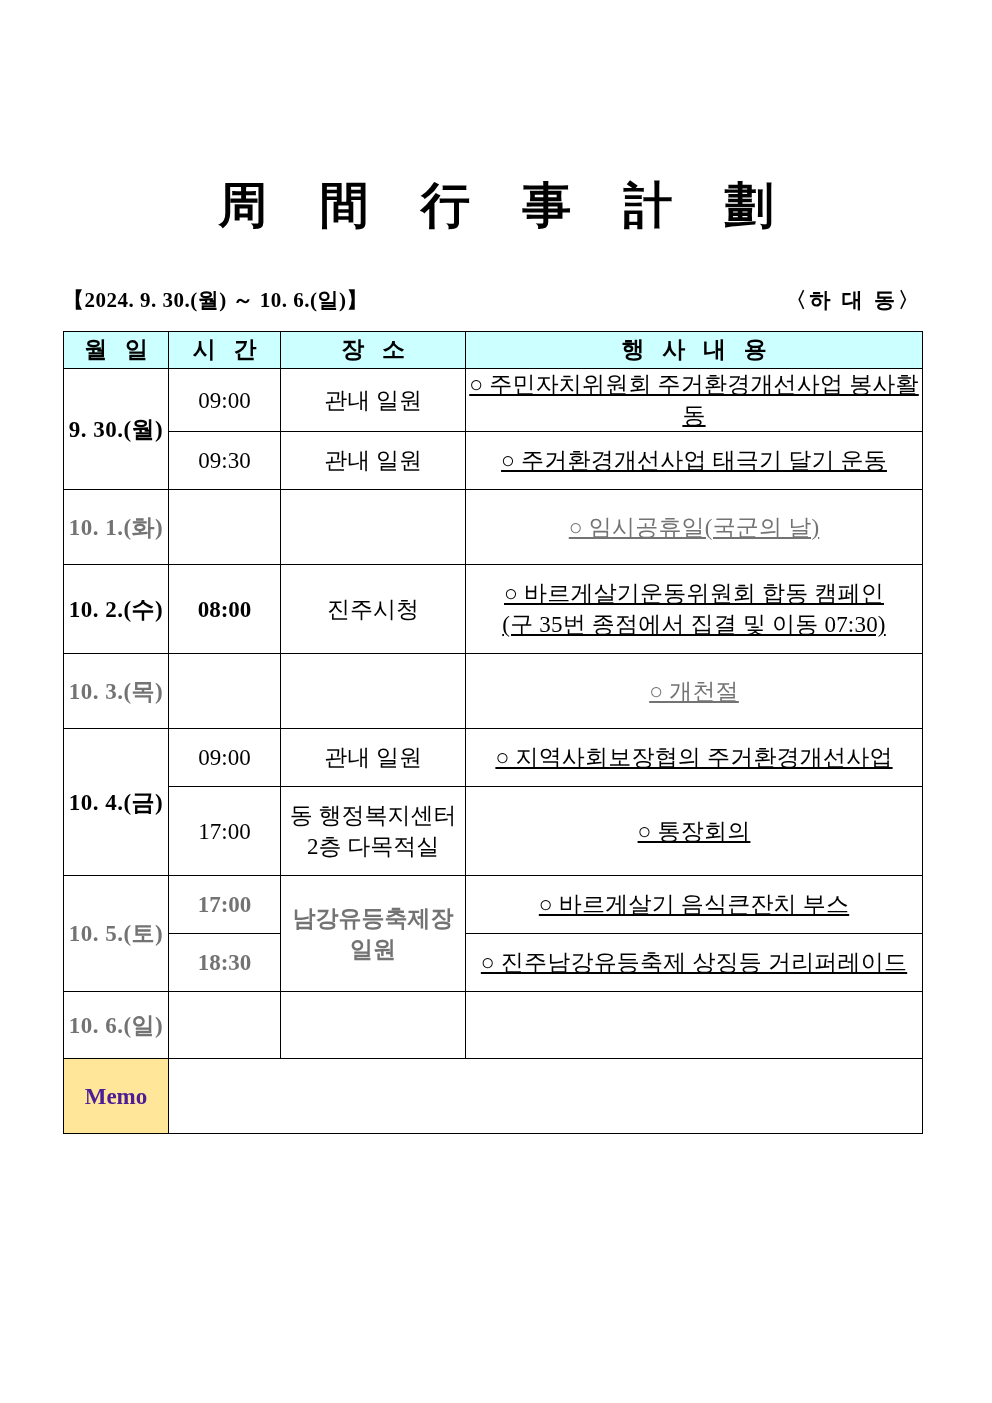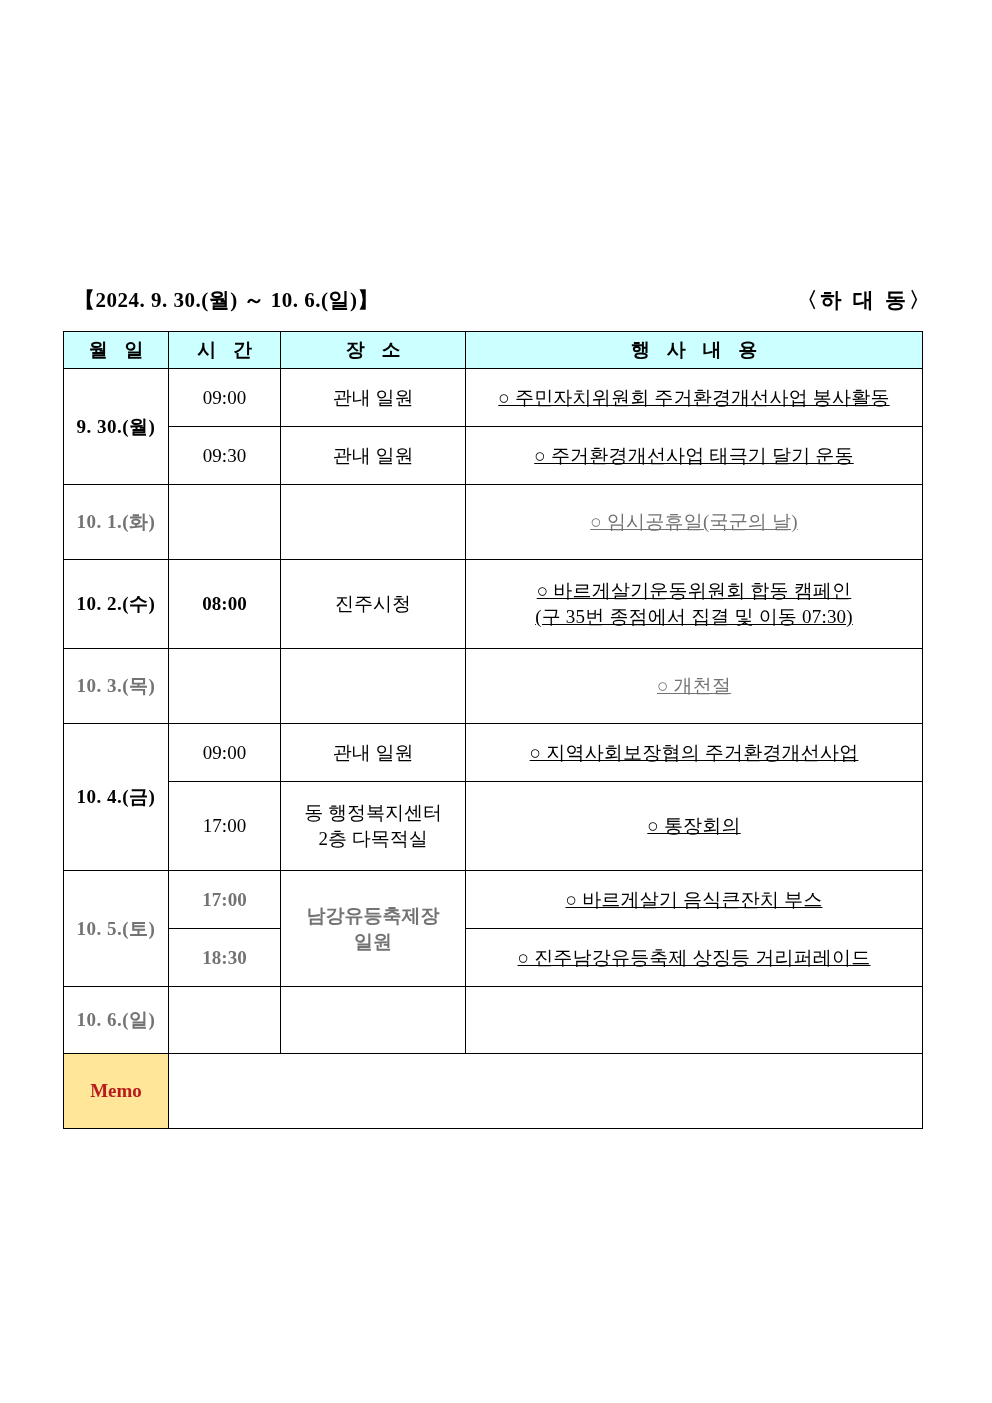--- a/index.html
+++ b/index.html
@@ -35,21 +35,21 @@
     padding-top: 178px;
     line-height: 1.15;
     font-family: "Liberation Serif", "DejaVu Serif", serif;
     text-indent: 20px;
   }
 
   
   .subhead {
     position: absolute;
     top: 286px;
-    left: 74px;
+    left: 63px;
     width: 859px;
     display: flex;
     justify-content: space-between;
     align-items: baseline;
     font-size: 21px;
     font-weight: bold;
     letter-spacing: 0.5px;
   }
   .subhead .range { white-space: pre; }
   .subhead .dong { white-space: pre; letter-spacing: 3px; margin-left: 44px; }
@@ -69,21 +69,21 @@
   table.sched col.c-date  { width: 105px; }
   table.sched col.c-time  { width: 112px; }
   table.sched col.c-place { width: 185px; }
   table.sched col.c-event { width: 457px; }
 
   table.sched th, table.sched td {
     border: 1.6px solid #000000;
     padding: 0;
     vertical-align: middle;
     text-align: center;
-    font-size: 19px;
+    font-size: 23px;
     line-height: 1.35;
   }
 
   thead th {
     background: #ccffff;
     height: 36px;
     font-weight: bold;
     font-size: 20px;
     letter-spacing: 6px;
     text-indent: 6px;
@@ -117,38 +117,39 @@
   
   .red { color: #737373; }
 
   
   td.dot-bottom { border-bottom: 1.5px dotted #000000; }
   td.dot-top    { border-top: 1.5px dotted #000000; }
 
   
   td.memo-label {
     background: #ffe699;
-    color: #b91c1c;
+    color: #4c1d95;
     font-weight: bold;
     font-size: 21px;
     height: 74px;
   }
   td.memo-body { background: #ffffff; }
 
   
   tr.r-half   > td { height: 57px; }
   tr.r-single > td { height: 74px; }
   tr.r-tall   > td { height: 88px; }
   tr.r-sun    > td { height: 66px; }
 </style>
 </head>
 <body>
 
 <div class="page">
 
+  <h1 class="doc-title">周 間 行 事 計 劃</h1>
 
   <div class="subhead">
     <span class="range">【2024. 9. 30.(월) ～ 10. 6.(일)】</span>
     <span class="dong">〈하 대 동〉</span>
   </div>
 
   <div class="sched-wrap">
     <table class="sched">
       <colgroup>
         <col class="c-date">

